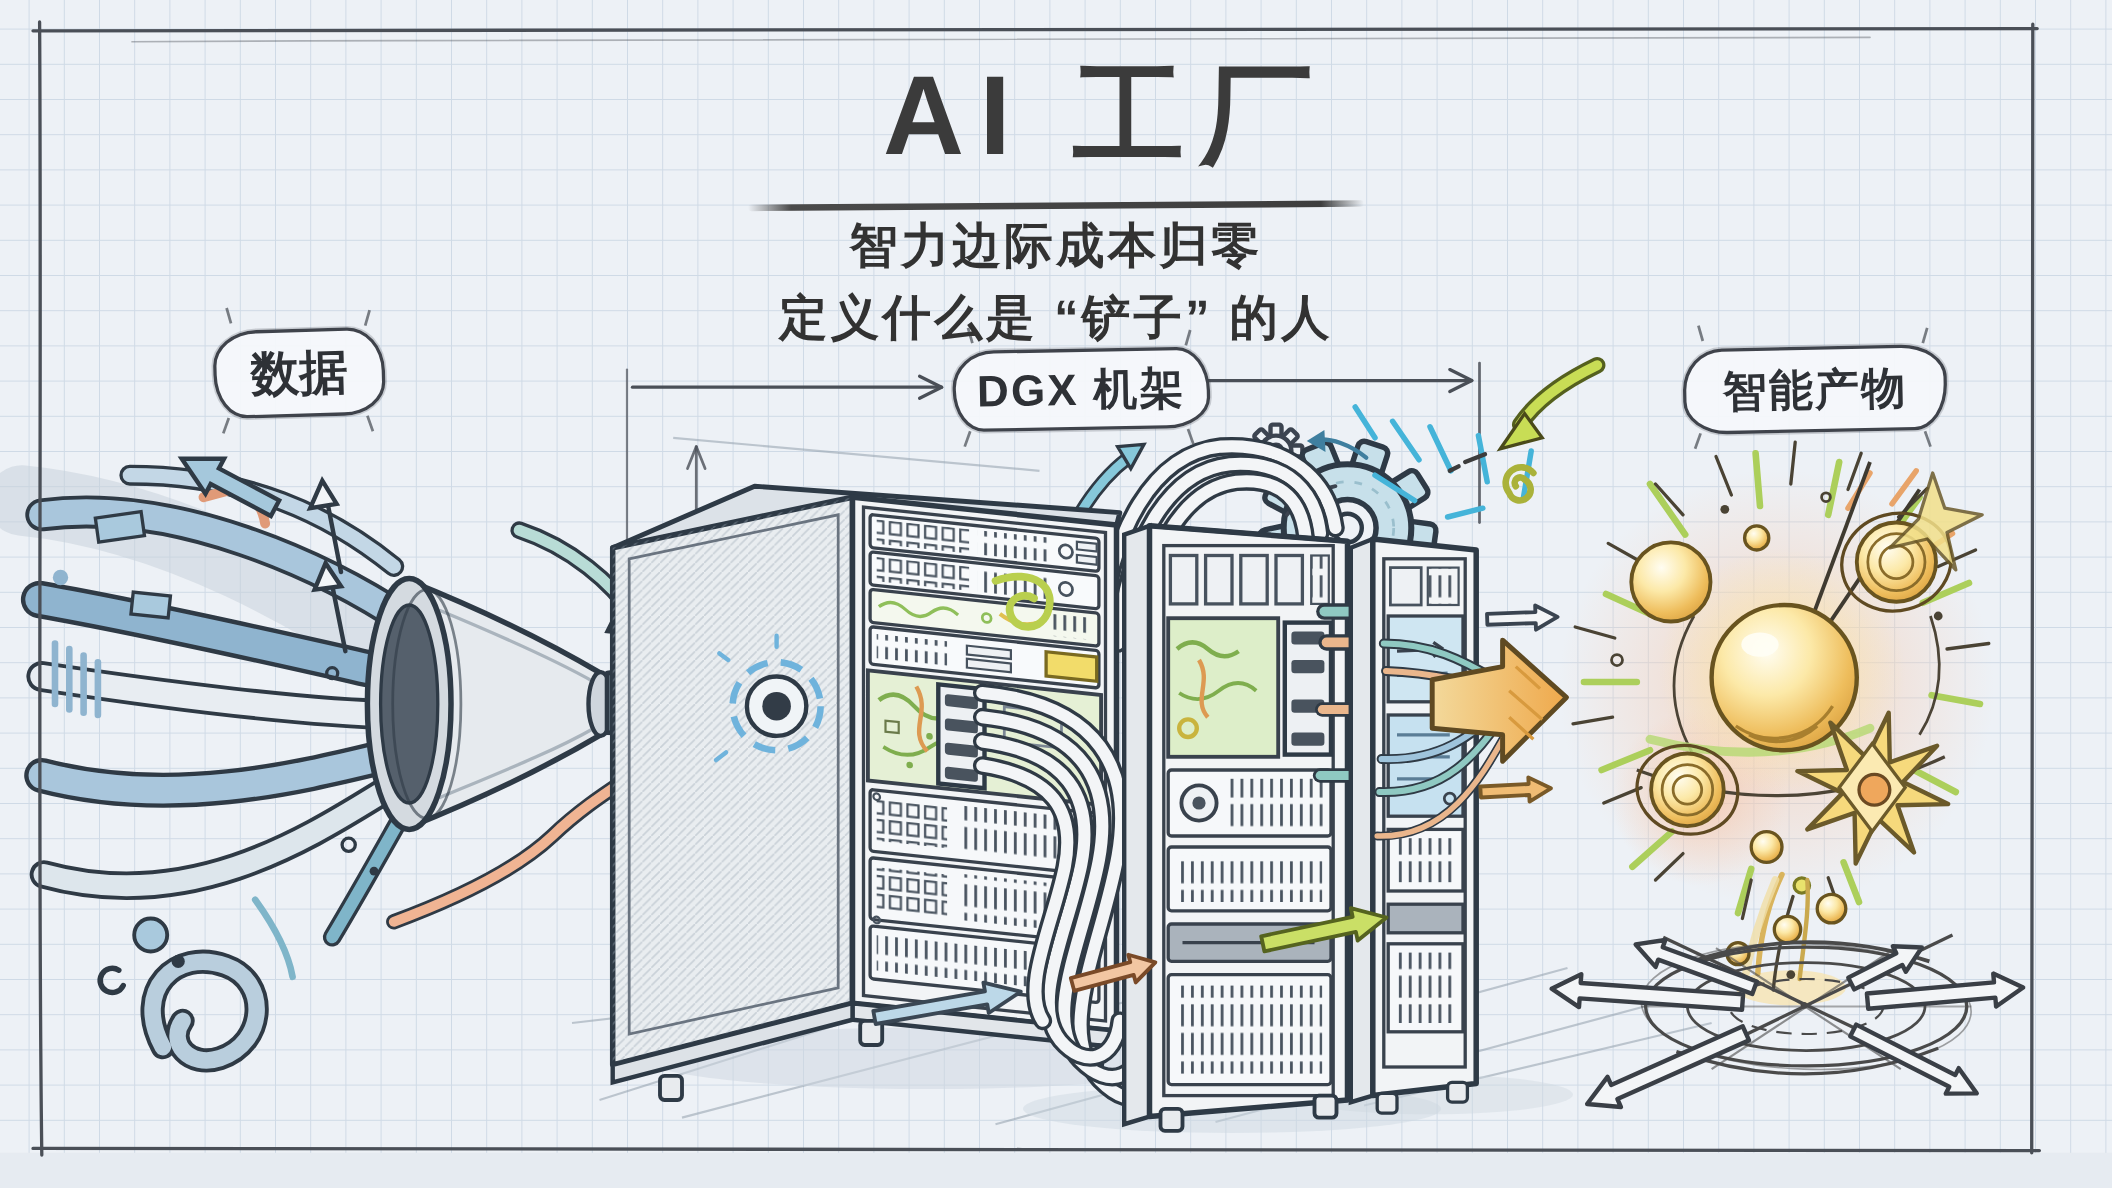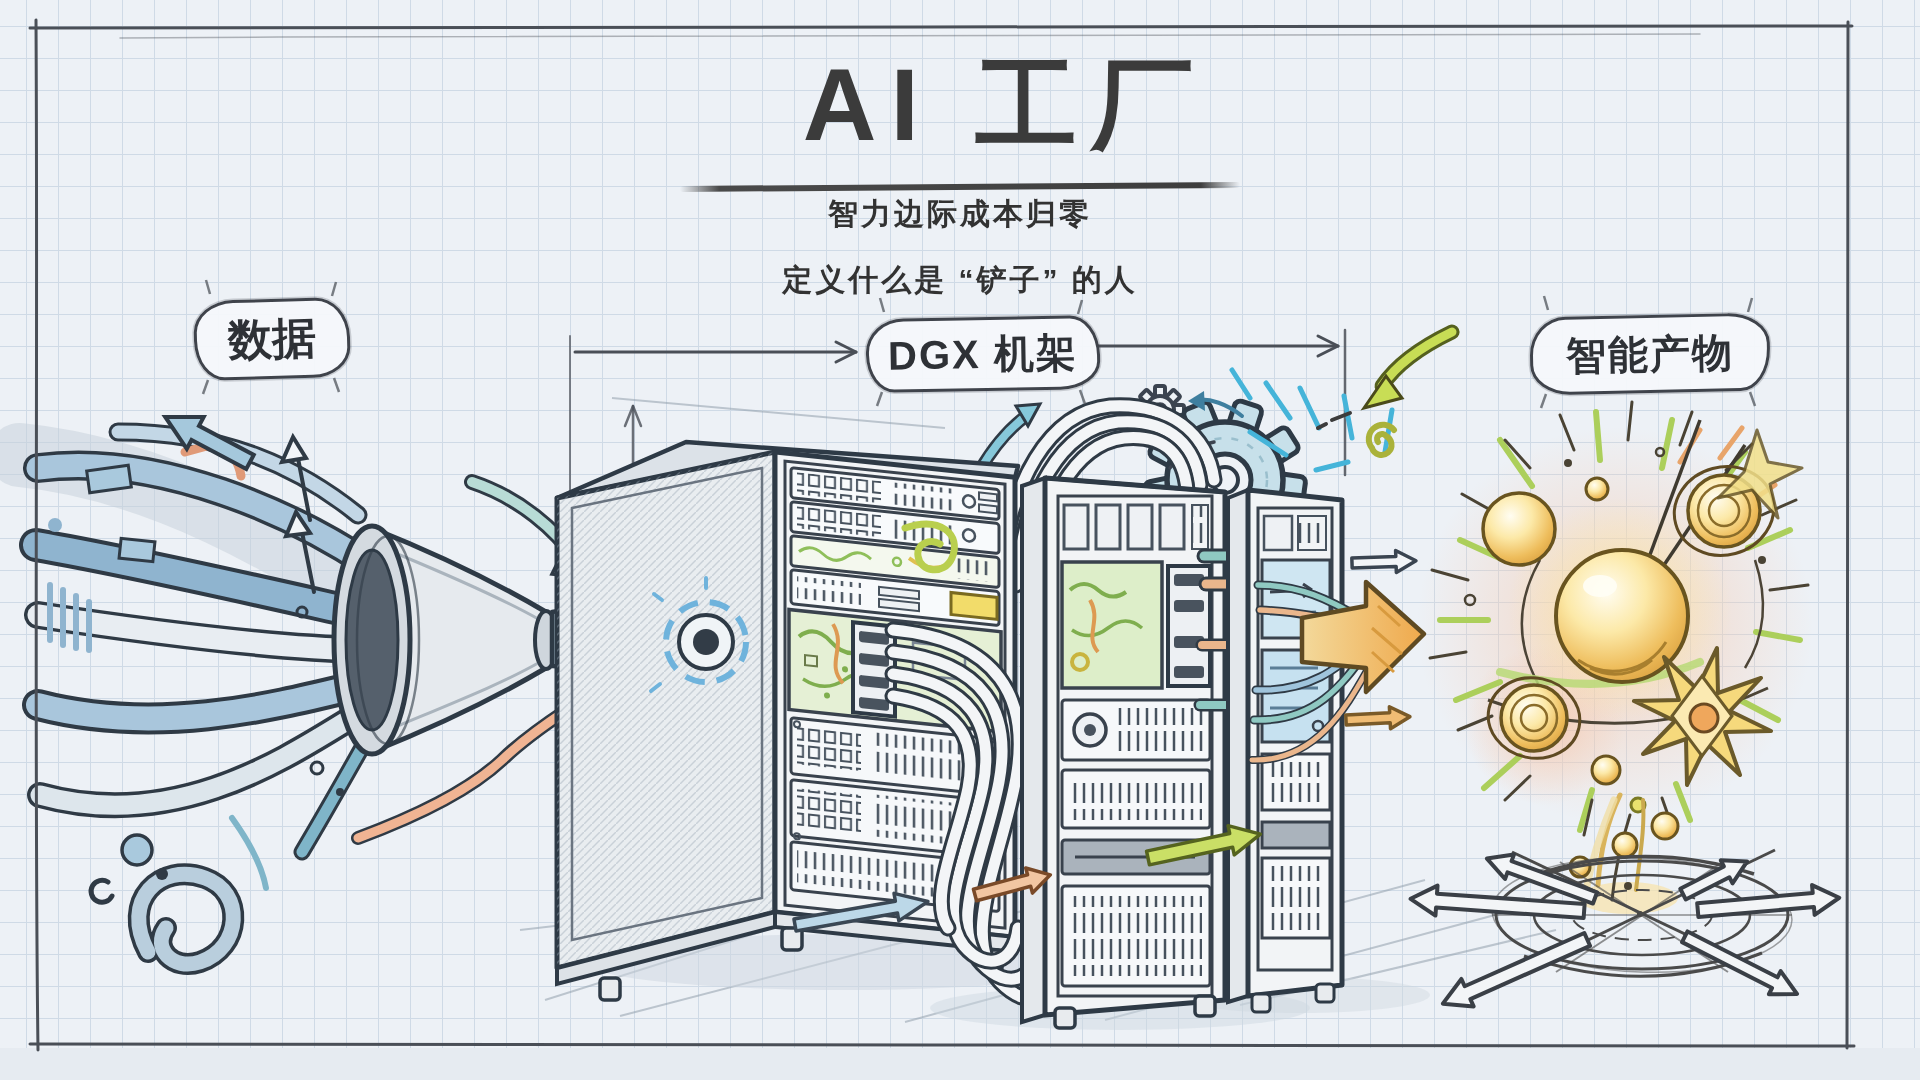--- a/index.html
+++ b/index.html
@@ -12,21 +12,21 @@
     font-family:"Liberation Sans","DejaVu Sans",sans-serif;
   }
   svg.art{position:absolute;left:0;top:0;width:1920px;height:1080px;}
   .title-block{position:absolute;left:0;top:0;width:1920px;pointer-events:none;}
   .main-title{position:absolute;top:38px;left:0;width:100%;margin:0;text-align:center;
     font-size:102px;font-weight:bold;color:#3b3b3b;letter-spacing:14px;padding-left:45px;}
   .title-underline{position:absolute;top:184px;left:50%;width:560px;height:6px;
     transform:translateX(-50%) rotate(-0.4deg);border-radius:4px;
     background:linear-gradient(90deg,rgba(70,70,70,0),#4a4a4a 7%,#3e3e3e 93%,rgba(70,70,70,0));}
   .sub{position:absolute;left:0;width:100%;margin:0;text-align:center;
-    font-weight:bold;color:#323232;font-size:30px;letter-spacing:3px;}
+    font-weight:bold;color:#323232;font-size:44px;letter-spacing:3px;}
   .sub1{top:194px;}
   .sub2{top:260px;}
   .pill{position:absolute;display:flex;align-items:center;justify-content:center;
     background:rgba(245,248,251,0.93);border:3.5px solid #3f434b;color:#2e3136;
     font-weight:bold;box-shadow:0 0 0 1.5px rgba(62,68,78,.22);}
   .pill-data{left:194px;top:299px;width:150px;height:74px;font-size:44px;
     border-radius:40px 34px 38px 30px / 32px 40px 30px 40px;transform:rotate(-1.6deg);}
   .pill-dgx{left:866px;top:317px;width:228px;height:68px;font-size:40px;letter-spacing:2px;
     border-radius:38px 30px 40px 28px / 34px 40px 28px 38px;transform:rotate(-1deg);}
   .pill-output{left:1530px;top:315px;width:234px;height:72px;font-size:40px;letter-spacing:2px;

